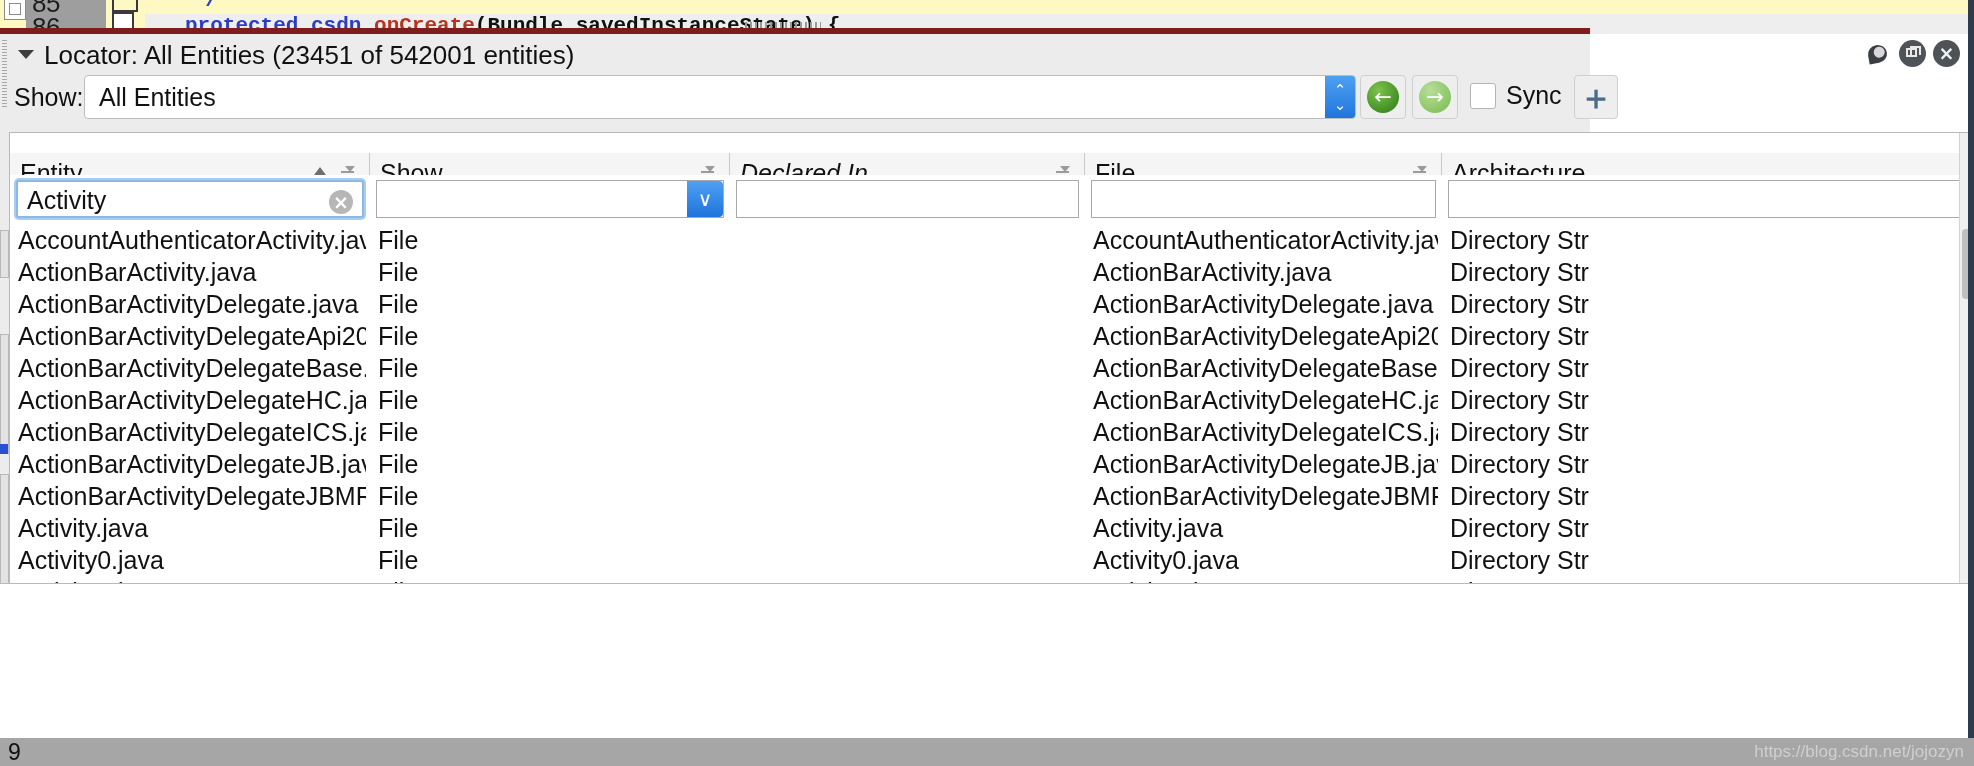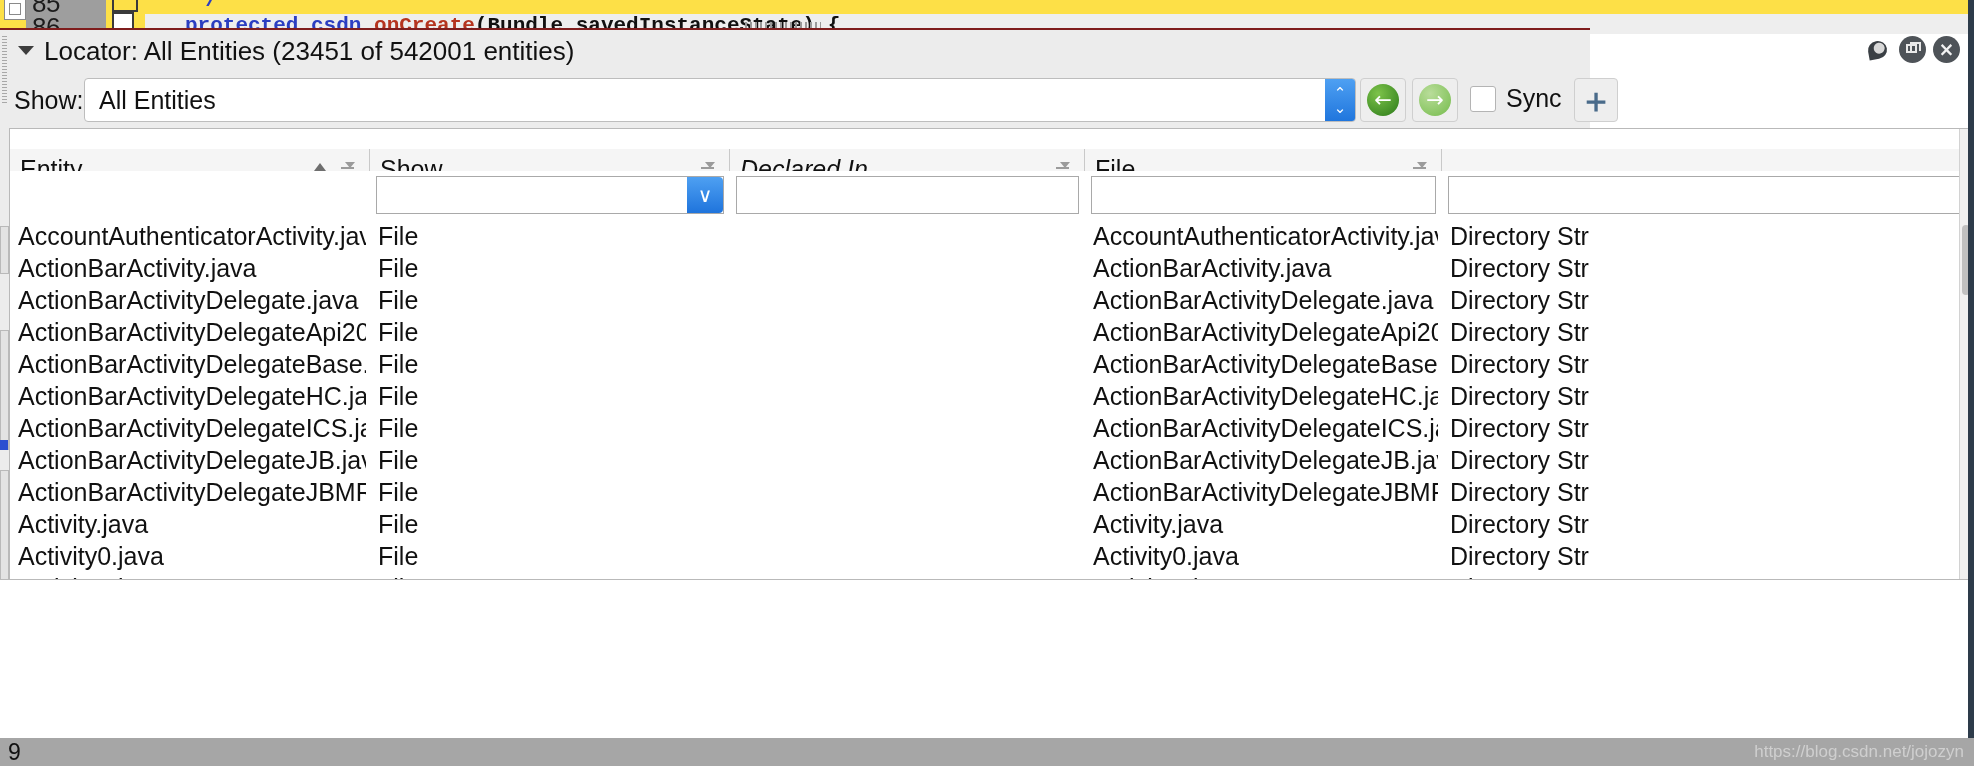--- a/index.html
+++ b/index.html
@@ -14,21 +14,21 @@
     font-family: "Liberation Sans", sans-serif;
     -webkit-font-smoothing: antialiased;
   }
 
   
   .editor-sliver {
     position: absolute;
     left: 0; top: 0;
     width: 1974px;
     height: 34px;
-    background: #fde047;
+    background: #fef9c3;
     overflow: hidden;
   }
   .editor-gutter-box {
     position: absolute;
     left: 4px; top: -2px;
     width: 22px; height: 22px;
     border: 1px solid #8a8a8a;
     background: #ffffff;
     box-sizing: border-box;
   }
@@ -107,21 +107,21 @@
     background: repeating-linear-gradient(to right, #999 0 2px, transparent 2px 5px);
   }
 
   
   .locator-panel {
     position: absolute;
     left: 0; top: 28px;
     width: 1590px;
     height: 710px;
     background: #ececec;
-    border-top: 2px solid #7f1d1d;
+    border-top: 6px solid #7f1d1d;
   }
   .panel-edge-left {
     position: absolute;
     left: 0; top: 0;
     width: 9px; height: 100%;
     background: #ececec;
   }
   .grip {
     position: absolute;
     left: 2px; top: 6px;
@@ -206,21 +206,21 @@
     font-size: 19px;
     line-height: 27px;
     text-align: center;
     font-weight: bold;
     font-family: "DejaVu Sans", sans-serif;
   }
 
   
   .show-row {
     position: absolute;
-    left: 0; top: 44px;
+    left: 0; top: 37px;
     width: 1974px; height: 54px;
   }
   .show-label {
     position: absolute;
     left: 14px; top: 12px;
     font-size: 25px;
     color: #111;
   }
   .combo {
     position: absolute;
@@ -658,23 +658,32 @@
       <div class="col-h" style="left:1075px; width:357px;">
         <span class="h-label">File</span>
         <span class="filter-ico">
             <b></b>
             <i></i>
             <i></i>
             <i></i>
             <i></i>
           </span>
       </div>
+      <div class="col-h" style="left:1432px; width:530px; border-right:none;">
+        <span class="h-label">Architecture</span>
+      </div>
     </div>
 
     <div class="filter-row">
+      <div class="fcell" style="left:0; width:360px;">
+        <div class="finput focused" style="width:348px;">
+          <span class="ftext">Activity</span>
+          <span class="clear-btn"></span>
+        </div>
+      </div>
       <div class="fcell" style="left:360px; width:360px;">
         <div class="finput" style="width:348px;">
           <span class="ftext"></span>
           <span class="kind-drop"></span>
         </div>
       </div>
       <div class="fcell" style="left:720px; width:355px;">
         <div class="finput" style="width:343px;">
           <span class="ftext"></span>
         </div>

